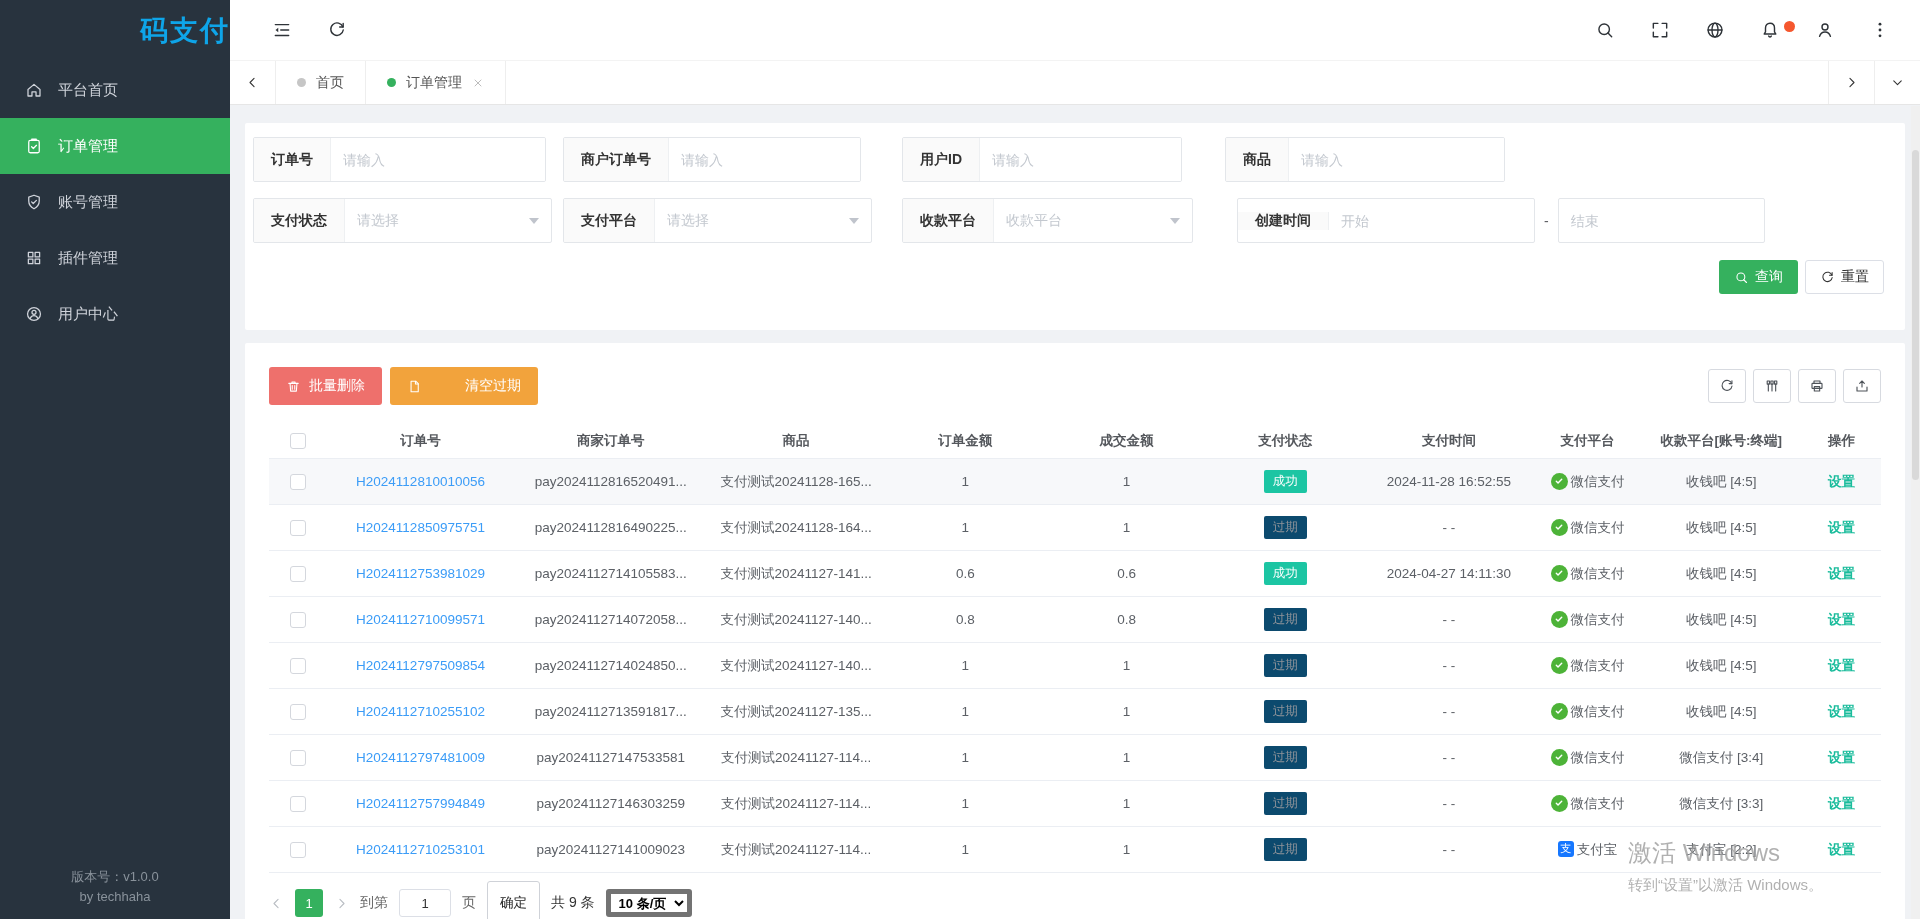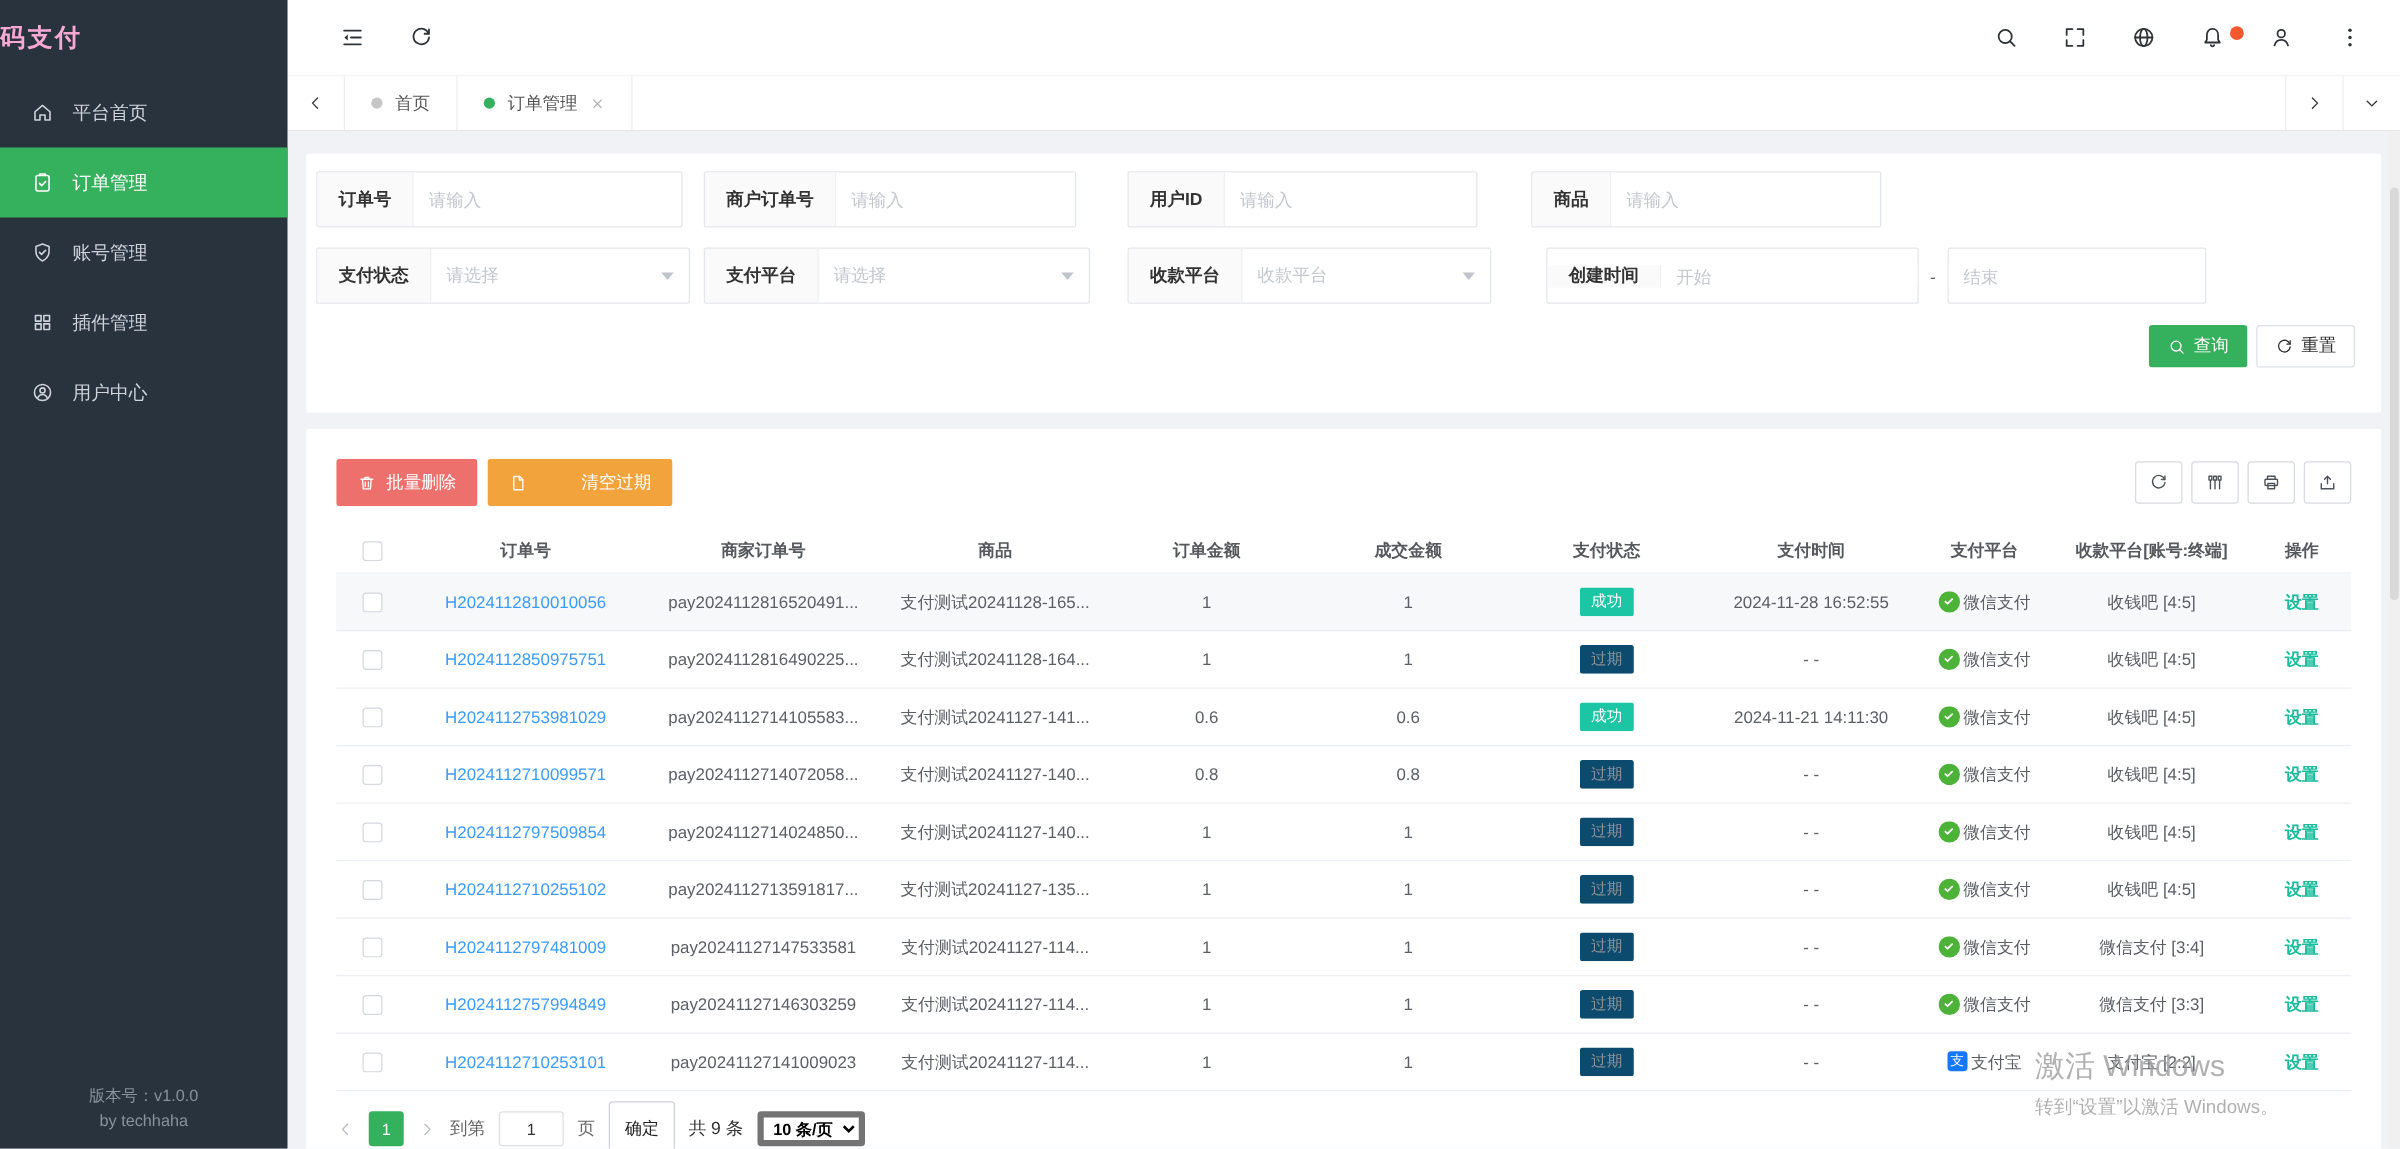--- a/index.html
+++ b/index.html
@@ -2,21 +2,21 @@
 <html><head>
 <meta charset="utf-8">
 <style>
   * { box-sizing: border-box; margin: 0; padding: 0; }
   html,body { width:1920px; height:919px; overflow:hidden; }
   body { font-family:"Liberation Sans","DejaVu Sans",sans-serif; background:#f0f2f5; color:#333; font-size:14px; }
   .app { display:flex; width:1920px; height:919px; position:relative; }
 
   
   .sidebar { width:230px; flex-shrink:0; background:#28333e; color:#cfd3da; position:relative; }
-  .logo { height:62px; line-height:62px; text-align:left; font-size:20px; font-weight:bold; color:#f9a8d4; letter-spacing:2px; }
+  .logo { height:62px; line-height:62px; text-align:right; font-size:28px; font-weight:bold; color:#0ea5e9; letter-spacing:2px; }
   .side-item { height:56px; display:flex; align-items:center; padding-left:25px; gap:15px; font-size:15px; cursor:pointer; }
   .side-item.active { background:#35b15e; color:#fff; }
   .sicon { display:flex; } .sicon svg { width:18px; height:18px; }
   .version { position:absolute; bottom:12px; width:100%; text-align:center; color:#89929b; font-size:13px; line-height:1.55; }
 
   
   .main { flex:1; display:flex; flex-direction:column; min-width:0;border-radius:15px; }
   .topbar { height:60px; background:#fff; display:flex; align-items:center; justify-content:space-between; padding:0 30px 0 42px; }
   .topbar-left, .topbar-right { display:flex; align-items:center; gap:35px; color:#2e3338; }
   .hicon { display:flex; cursor:pointer; position:relative; }
@@ -436,21 +436,21 @@
               <div class="t-cell c10"><a class="action-link">设置</a></div>
             </div>
             <div class="t-row">
               <div class="t-cell c0"><span class="checkbox"></span></div>
               <div class="t-cell c1"><a class="order-link">H2024112753981029</a></div>
               <div class="t-cell c2">pay2024112714105583...</div>
               <div class="t-cell c3">支付测试20241127-141...</div>
               <div class="t-cell c4">0.6</div>
               <div class="t-cell c5">0.6</div>
               <div class="t-cell c6"><span class="badge success">成功</span></div>
-              <div class="t-cell c7">2024-11-21 14:11:30</div>
+              <div class="t-cell c7">2024-04-27 14:11:30</div>
               <div class="t-cell c8"><span class="pf">
                   <span class="pf-ic wc">
                     <svg viewBox="0 0 24 24" fill="none" stroke="currentColor" stroke-width="3.4" stroke-linecap="round" stroke-linejoin="round">
                       <path d="M5.5 12.5l4.2 4.2 8.8-8.8"></path>
                     </svg>
                   </span>
                   <span>微信支付</span>
                 </span></div>
               <div class="t-cell c9">收钱吧 [4:5]</div>
               <div class="t-cell c10"><a class="action-link">设置</a></div>

